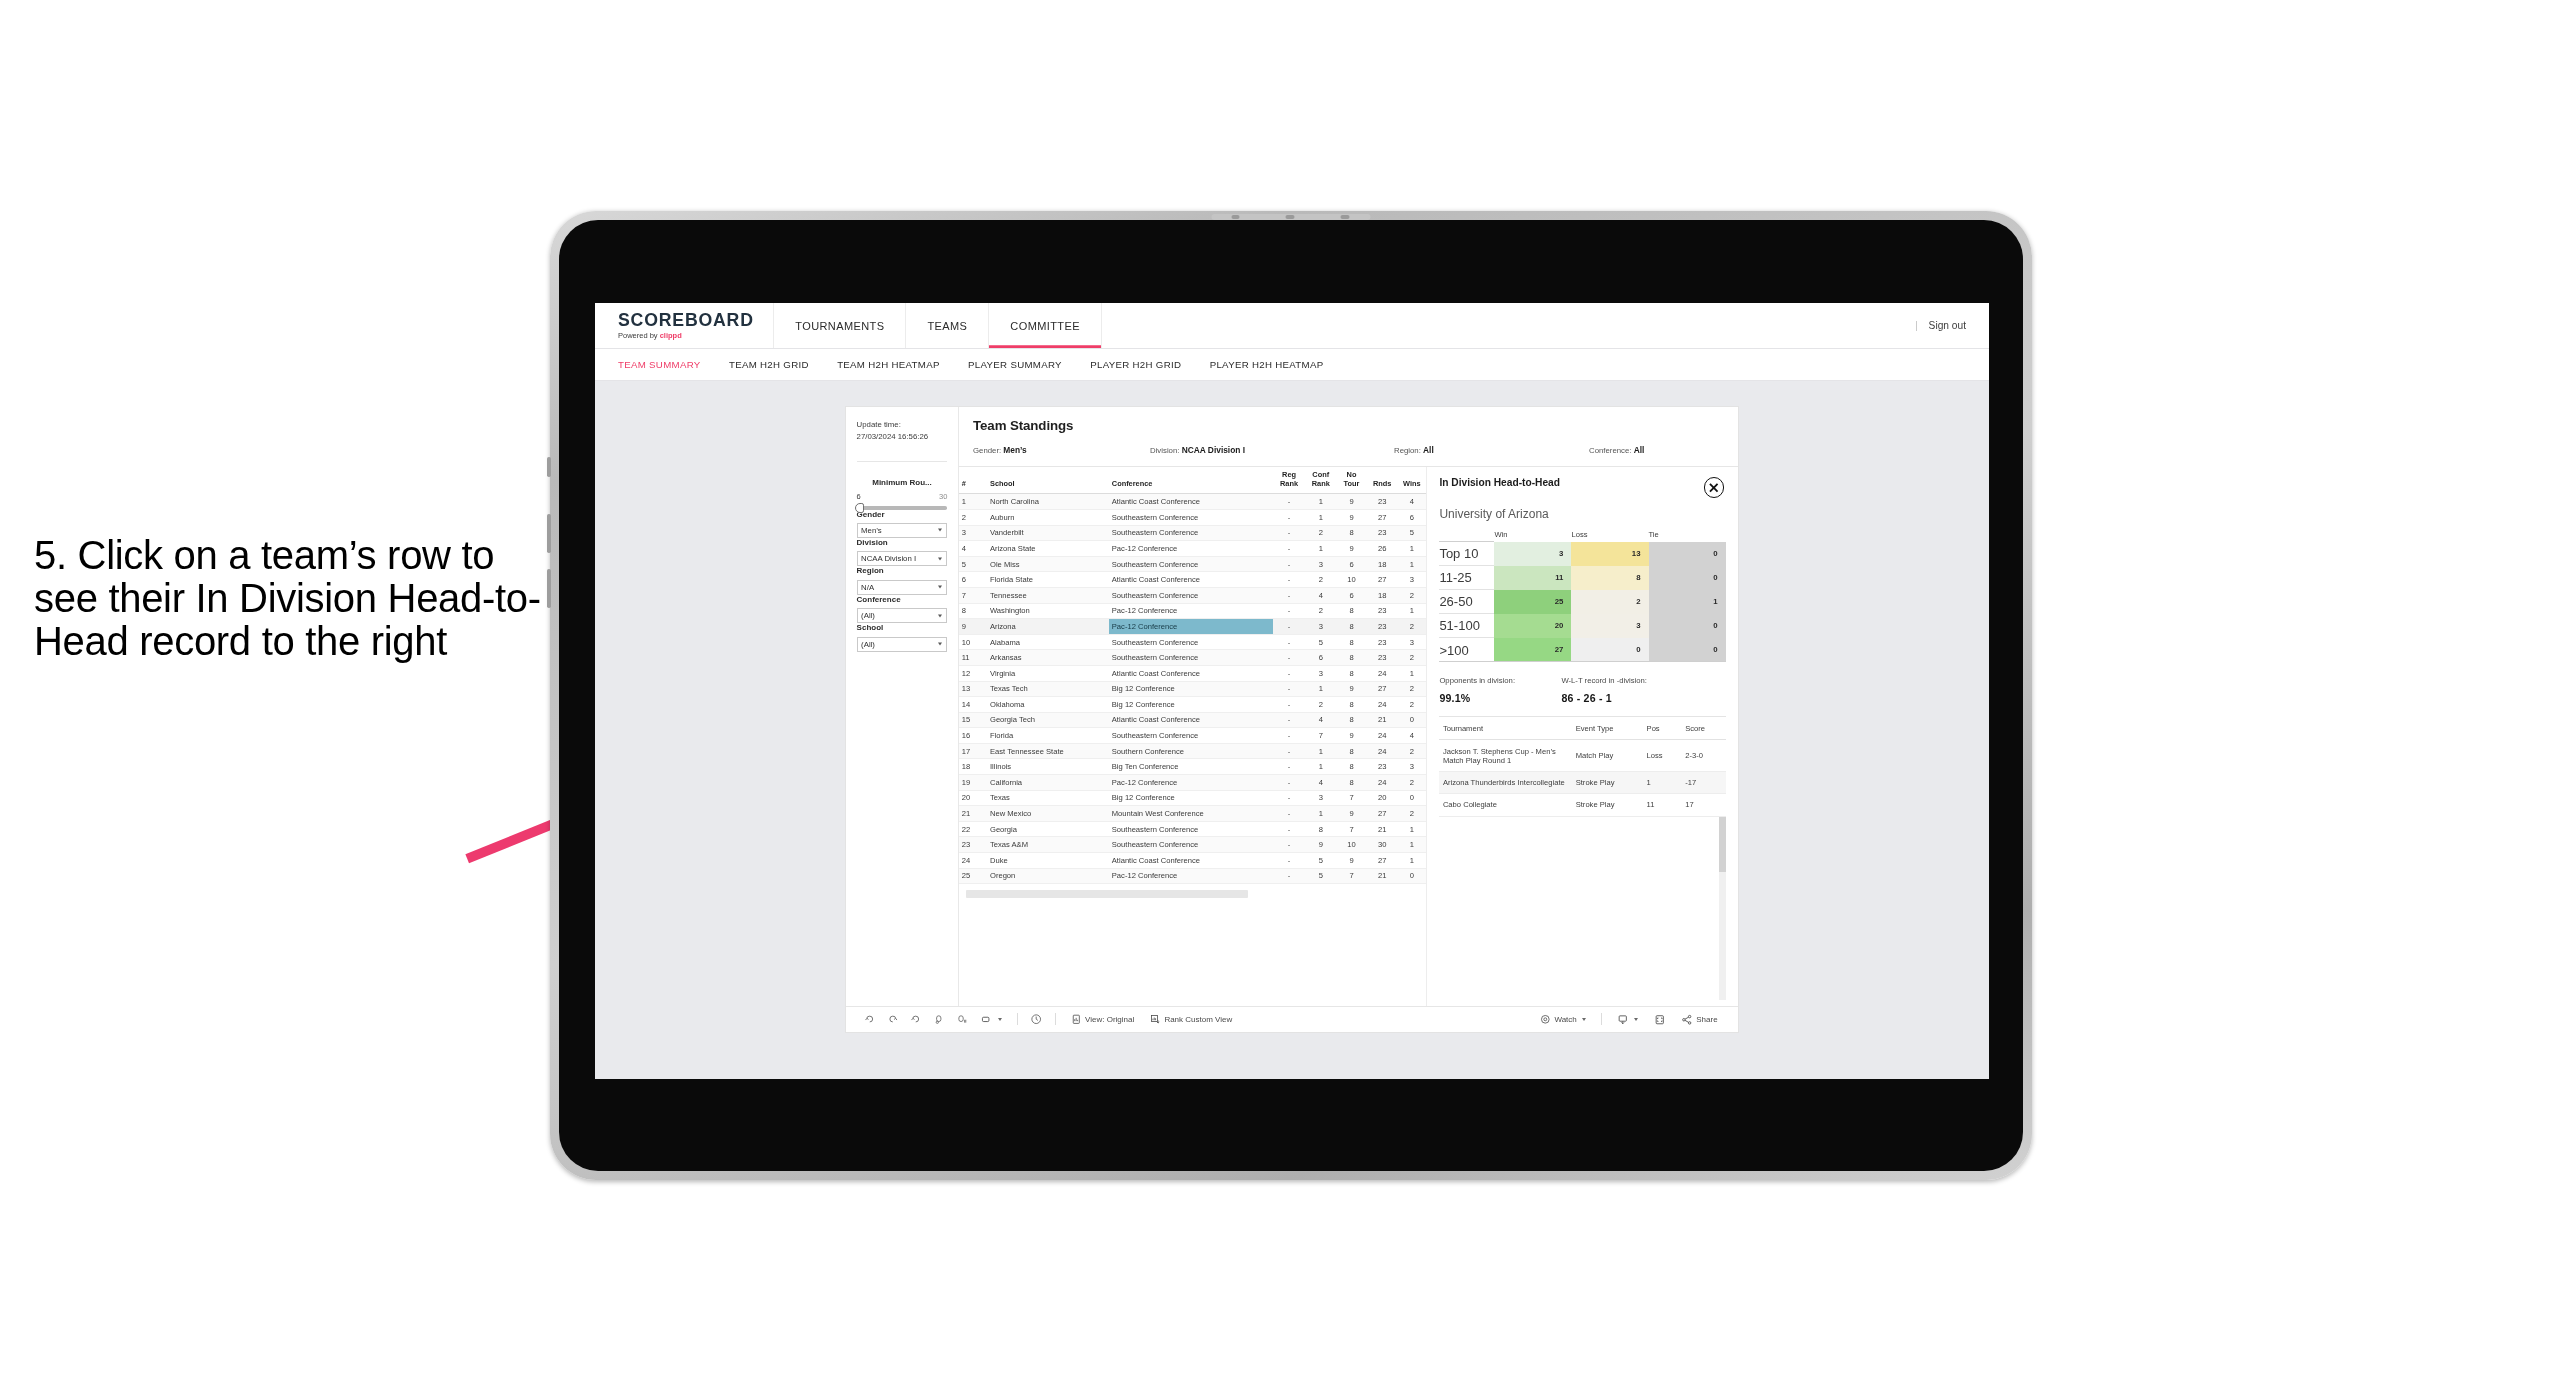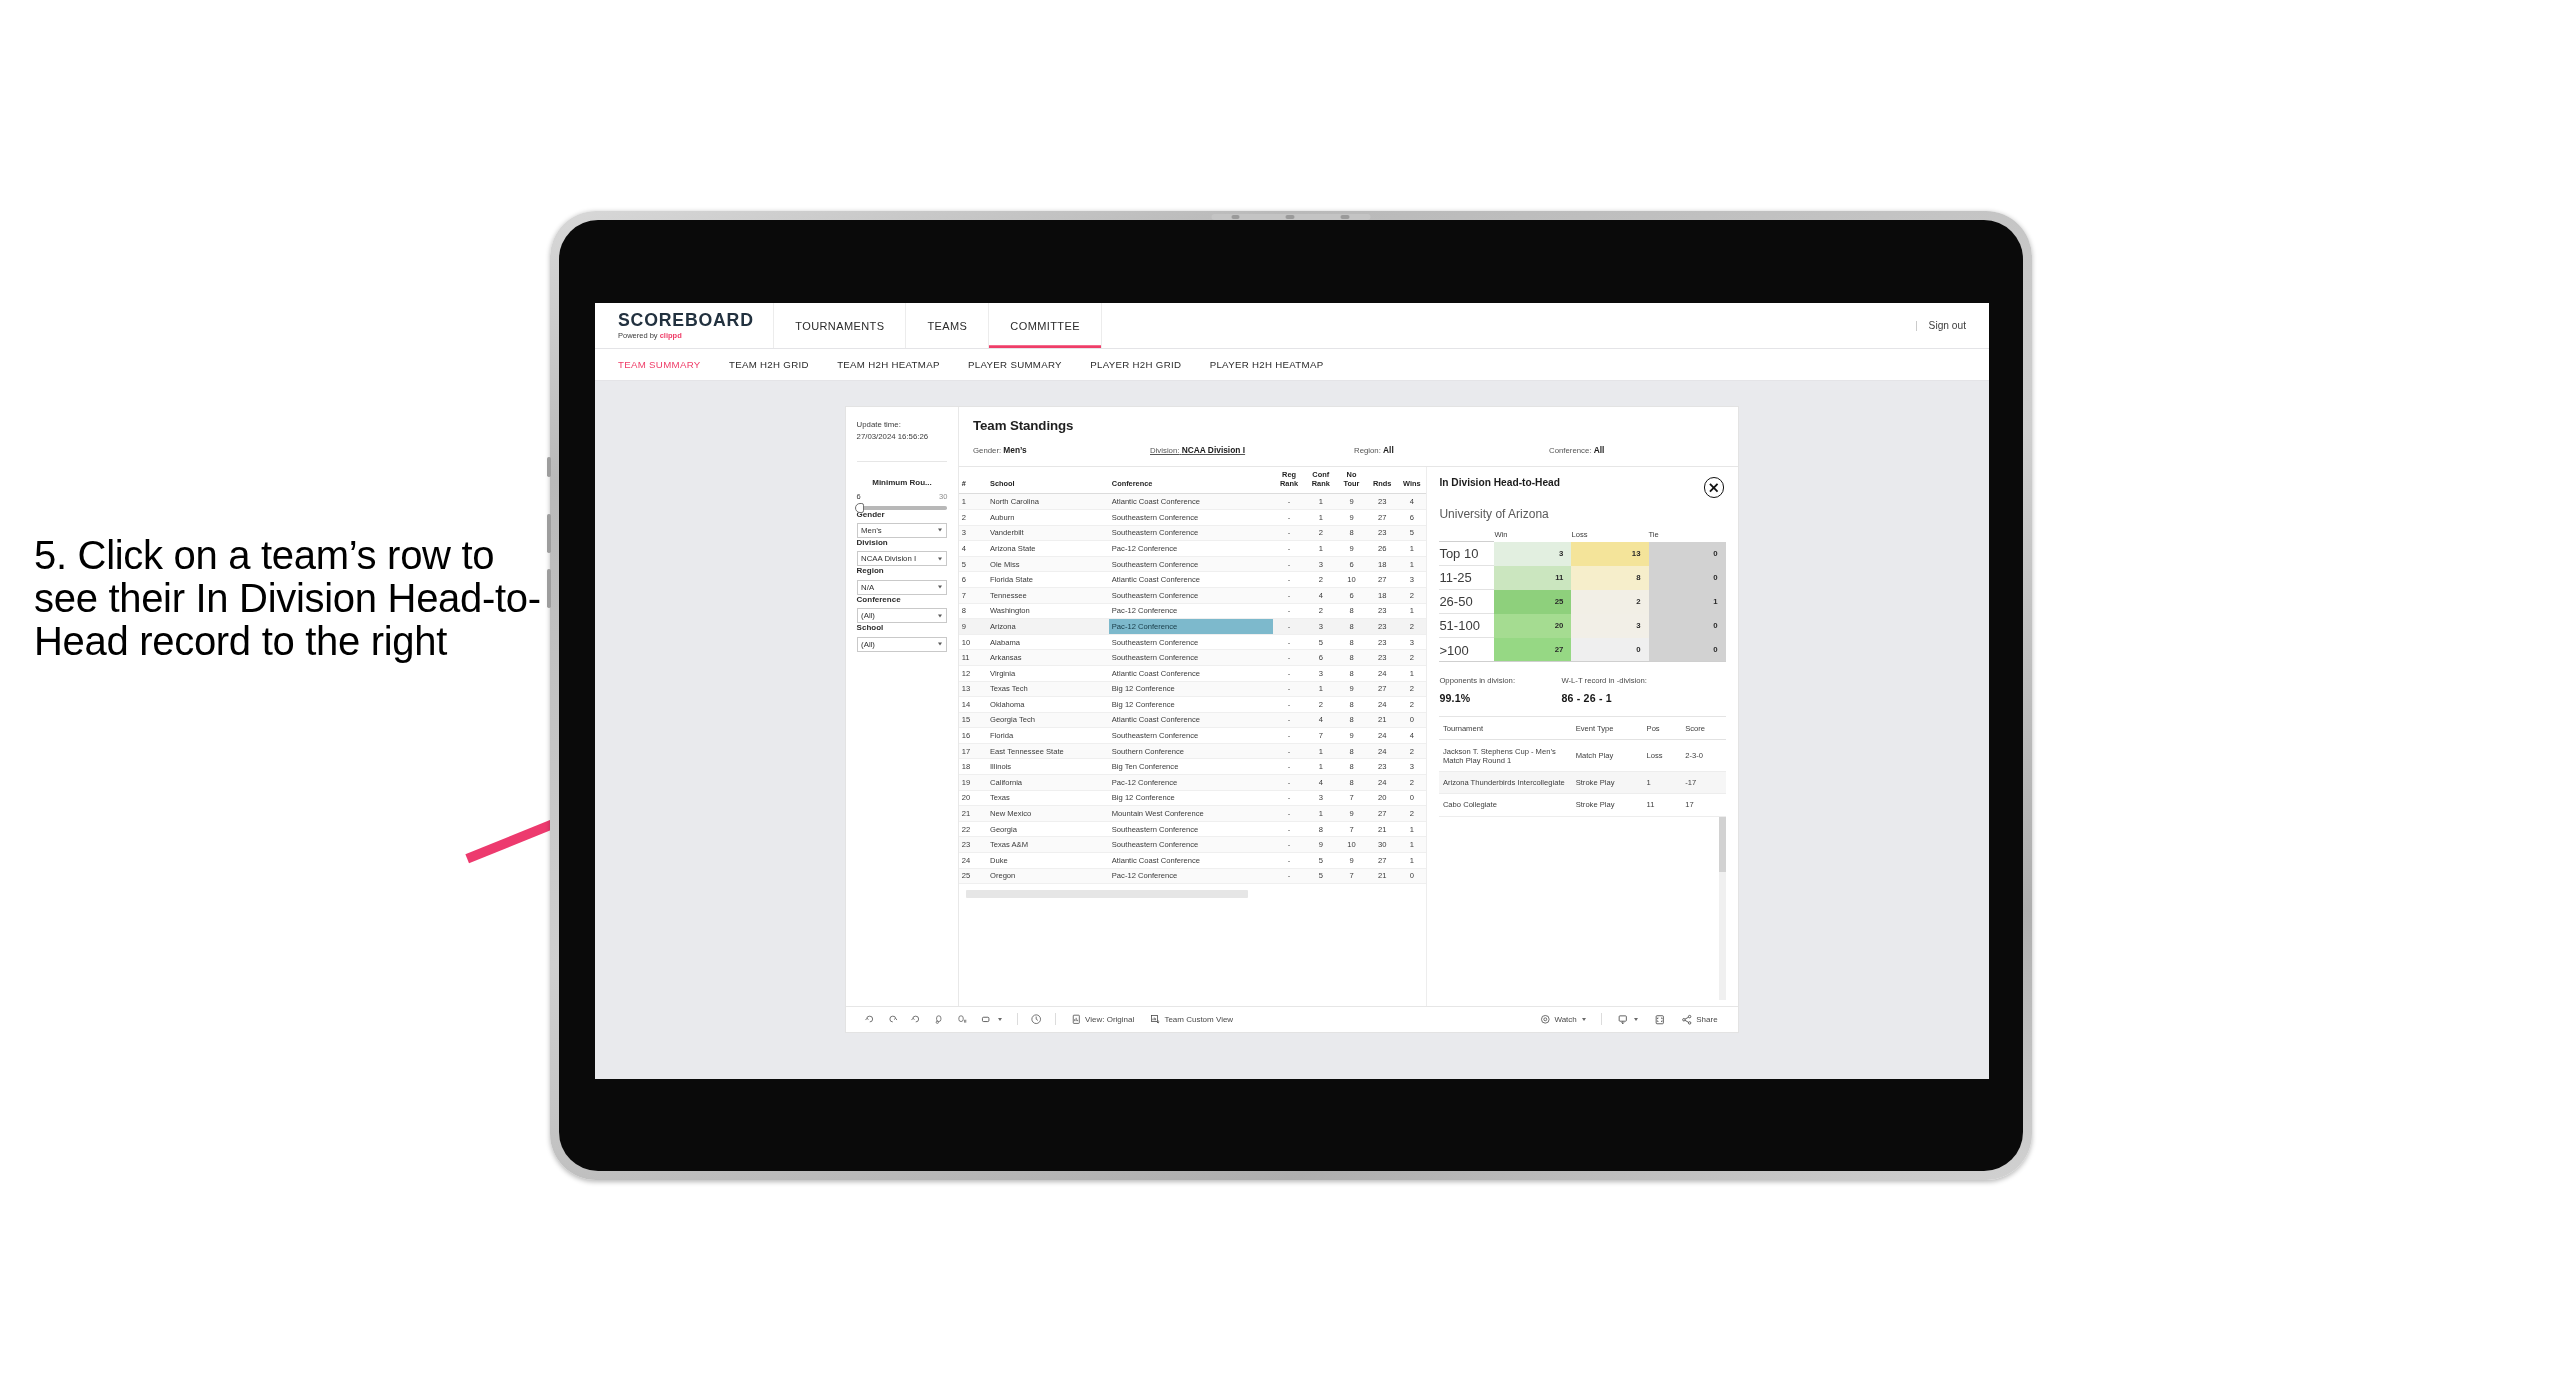--- a/index.html
+++ b/index.html
@@ -173,21 +173,21 @@
   
   .main-pane { flex: 1; min-width: 0; display:flex; flex-direction: column; }
   .standings-head {
     border-bottom: 0.9px solid #e6e6e6;
     padding: 10.6px 14px 10.6px 14px;
   }
   .standings-title { font-size: 13.3px; font-weight: 700; color: #1f1f1f; letter-spacing: -0.1px; }
   .standings-filters { display:flex; margin-top: 12.4px; font-size: 7.8px; color:#555; }
   .sf { flex: 0 0 auto; }
   .sf:nth-child(1){ width: 177px; }
-  .sf:nth-child(2){ width: 204px; text-decoration: underline; }
+  .sf:nth-child(2){ width: 244px; }
   .sf:nth-child(3){ width: 195px; }
   .sf b { color:#1c1c1c; font-weight:700; font-size: 8.4px; }
 
   .panes { display:flex; flex:1; min-height: 0; }
 
   
   .table-pane { flex: 1; min-width: 0; display:flex; flex-direction:column; border-right: 0.9px solid #ededed; }
   table.standings { width:100%; border-collapse: collapse; font-size: 7.6px; color:#3a3a3a; table-layout: fixed; }
   table.standings thead th {
     font-size: 7.4px; font-weight: 700; color:#1f1f1f;
@@ -888,21 +888,21 @@
                 <path d="M5.6 10.8 v-3 M7.8 10.8 v-5 M10 10.8 v-2" stroke="currentColor" stroke-width="1.2"></path>
               </svg>
             <span>View: Original</span>
           </div>
           <div class="tb-item">
             <svg width="10.6" height="10.6" viewBox="0 0 16 16">
                 <rect x="2.4" y="2.4" width="9" height="9" fill="none" stroke="currentColor" stroke-width="1.2"></rect>
                 <path d="M4.4 9.4 v-2.4 M6.4 9.4 v-4 M8.4 9.4 v-3" stroke="currentColor" stroke-width="1.2"></path>
                 <path d="M12.2 9.6 v3.8 M10.5 12 l1.7 1.7 l1.7 -1.7" fill="none" stroke="currentColor" stroke-width="1.2"></path>
               </svg>
-            <span>Team Custom View</span>
+            <span>Rank Custom View</span>
           </div>
           <div class="tb-spacer"></div>
           <div class="tb-item">
             <svg width="10.6" height="10.6" viewBox="0 0 16 16">
                 <circle cx="8" cy="8" r="5.8" fill="none" stroke="currentColor" stroke-width="1.2"></circle>
                 <circle cx="8" cy="8" r="2.2" fill="none" stroke="currentColor" stroke-width="1.2"></circle>
               </svg>
             <span>Watch</span>
             <span class="caret-sm"></span>
           </div>

